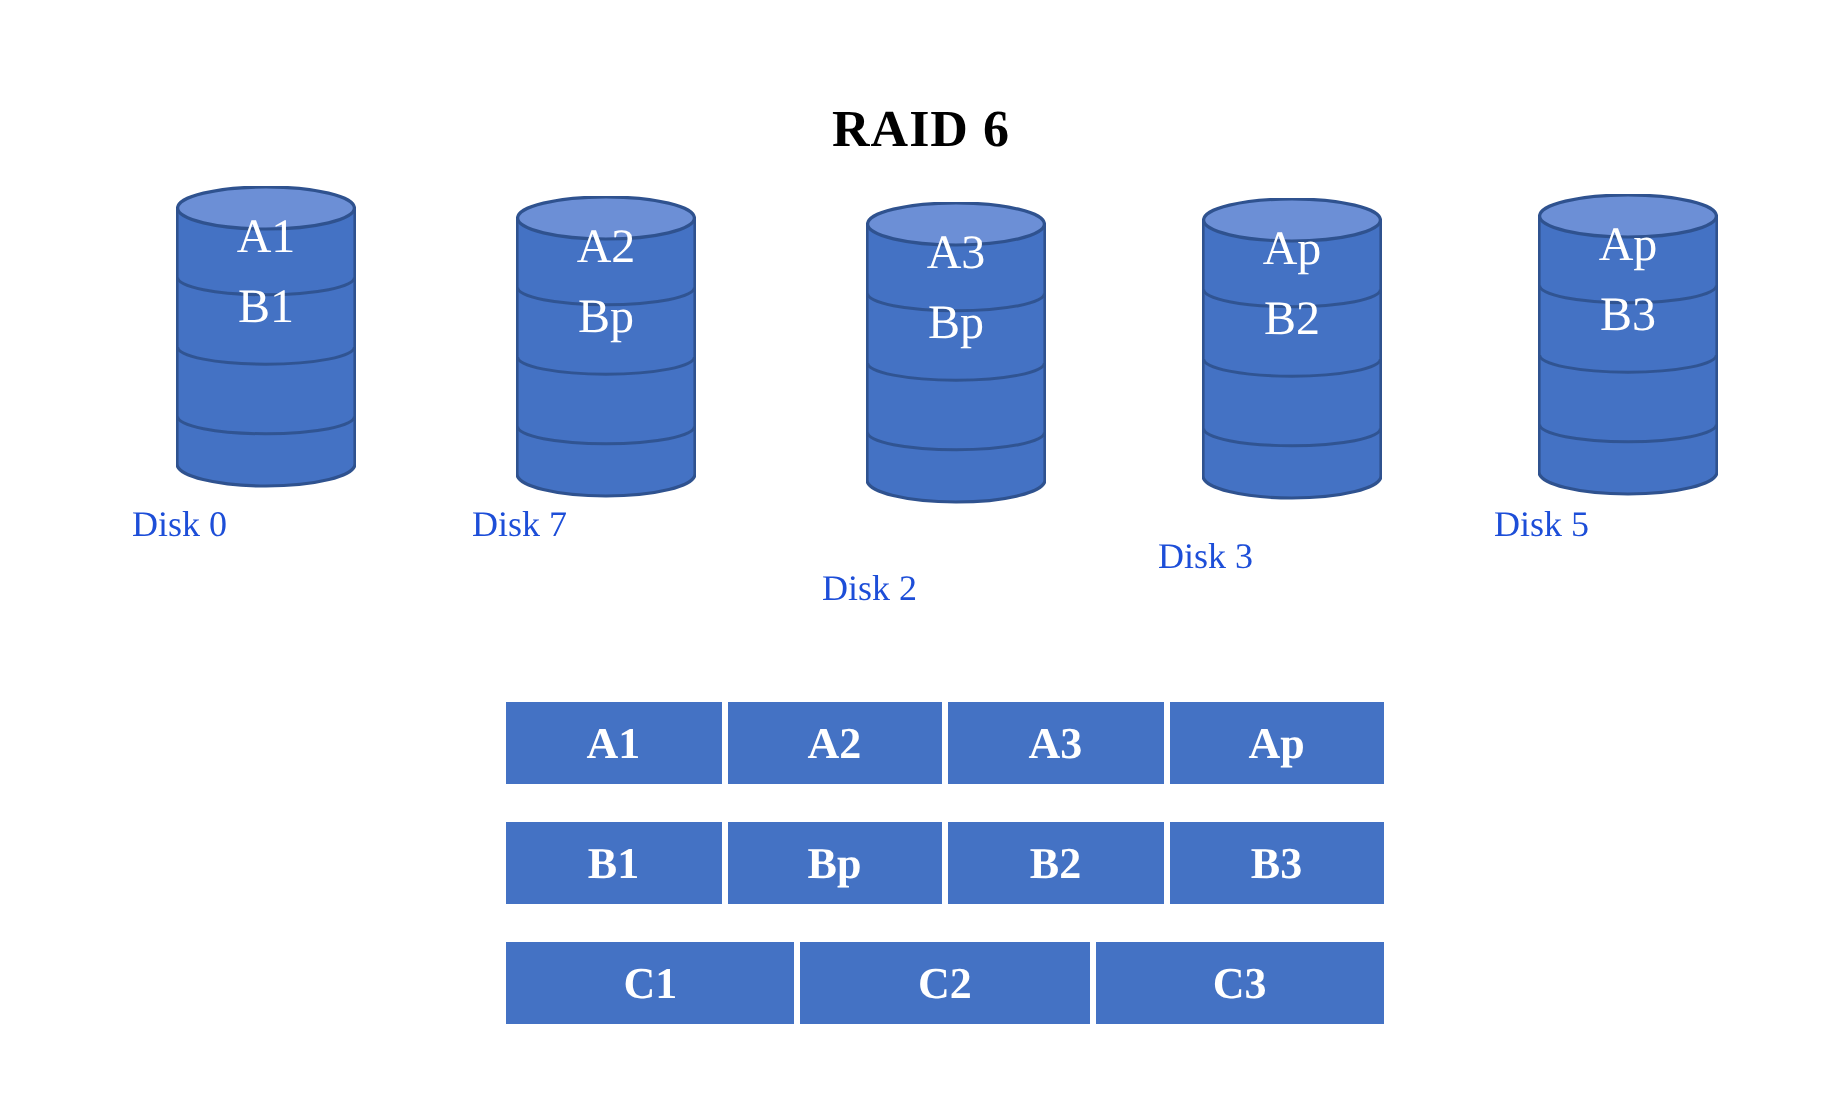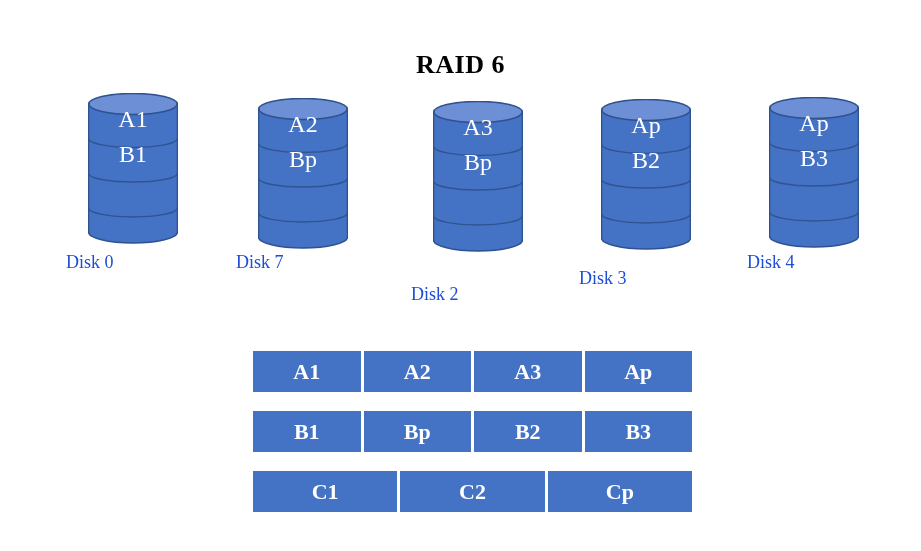--- a/index.html
+++ b/index.html
@@ -150,37 +150,37 @@
       <div class="disk-group" style="left: 769px; top: 97px; width: 90px;">
         <div class="disk-svg-wrap"><svg width="90" height="165" viewBox="0 0 90 165" xmlns="http://www.w3.org/2000/svg">
             <path d="M0.5,11.0 L0.5,139.0 A44.5,11 0 0 0 89.5,139.0 L89.5,11.0 Z" fill="#4472C4" stroke="#2F528F" stroke-width="1.6" stroke-linejoin="round"></path>
             <path d="M0.8,45.8 A44.2,8.58 0 0 0 89.2,45.8" fill="none" stroke="#2F528F" stroke-width="1.5" opacity="0.95"></path>
             <path d="M0.8,80.5 A44.2,8.58 0 0 0 89.2,80.5" fill="none" stroke="#2F528F" stroke-width="1.5" opacity="0.95"></path>
             <path d="M0.8,115.3 A44.2,8.58 0 0 0 89.2,115.3" fill="none" stroke="#2F528F" stroke-width="1.5" opacity="0.95"></path>
             <ellipse cx="45" cy="11" rx="44.2" ry="10.5" fill="#6C8FD6" stroke="#2F528F" stroke-width="1.6"></ellipse>
           </svg></div>
         <div class="band-text" style="left: 0px; width: 90px; top: 14.375px;">Ap</div>
         <div class="band-text" style="left: 0px; width: 90px; top: 49.125px;">B3</div>
-        <div class="disk-label" style="top: 155px;">Disk 4</div>
+        <div class="disk-label" style="top: 155px;">Disk 5</div>
       </div>
     </div>
 
   <div class="stripe-table" id="stripe-table">
       <div class="stripe-row">
         <div class="stripe-cell">A1</div>
         <div class="stripe-cell">A2</div>
         <div class="stripe-cell">A3</div>
         <div class="stripe-cell">Ap</div>
       </div>
       <div class="stripe-row">
         <div class="stripe-cell">B1</div>
         <div class="stripe-cell">Bp</div>
         <div class="stripe-cell">B2</div>
         <div class="stripe-cell">B3</div>
       </div>
       <div class="stripe-row">
         <div class="stripe-cell">C1</div>
         <div class="stripe-cell">C2</div>
-        <div class="stripe-cell">Cp</div>
+        <div class="stripe-cell">C3</div>
       </div>
     </div>
 
 </div>
 
 </body></html>

